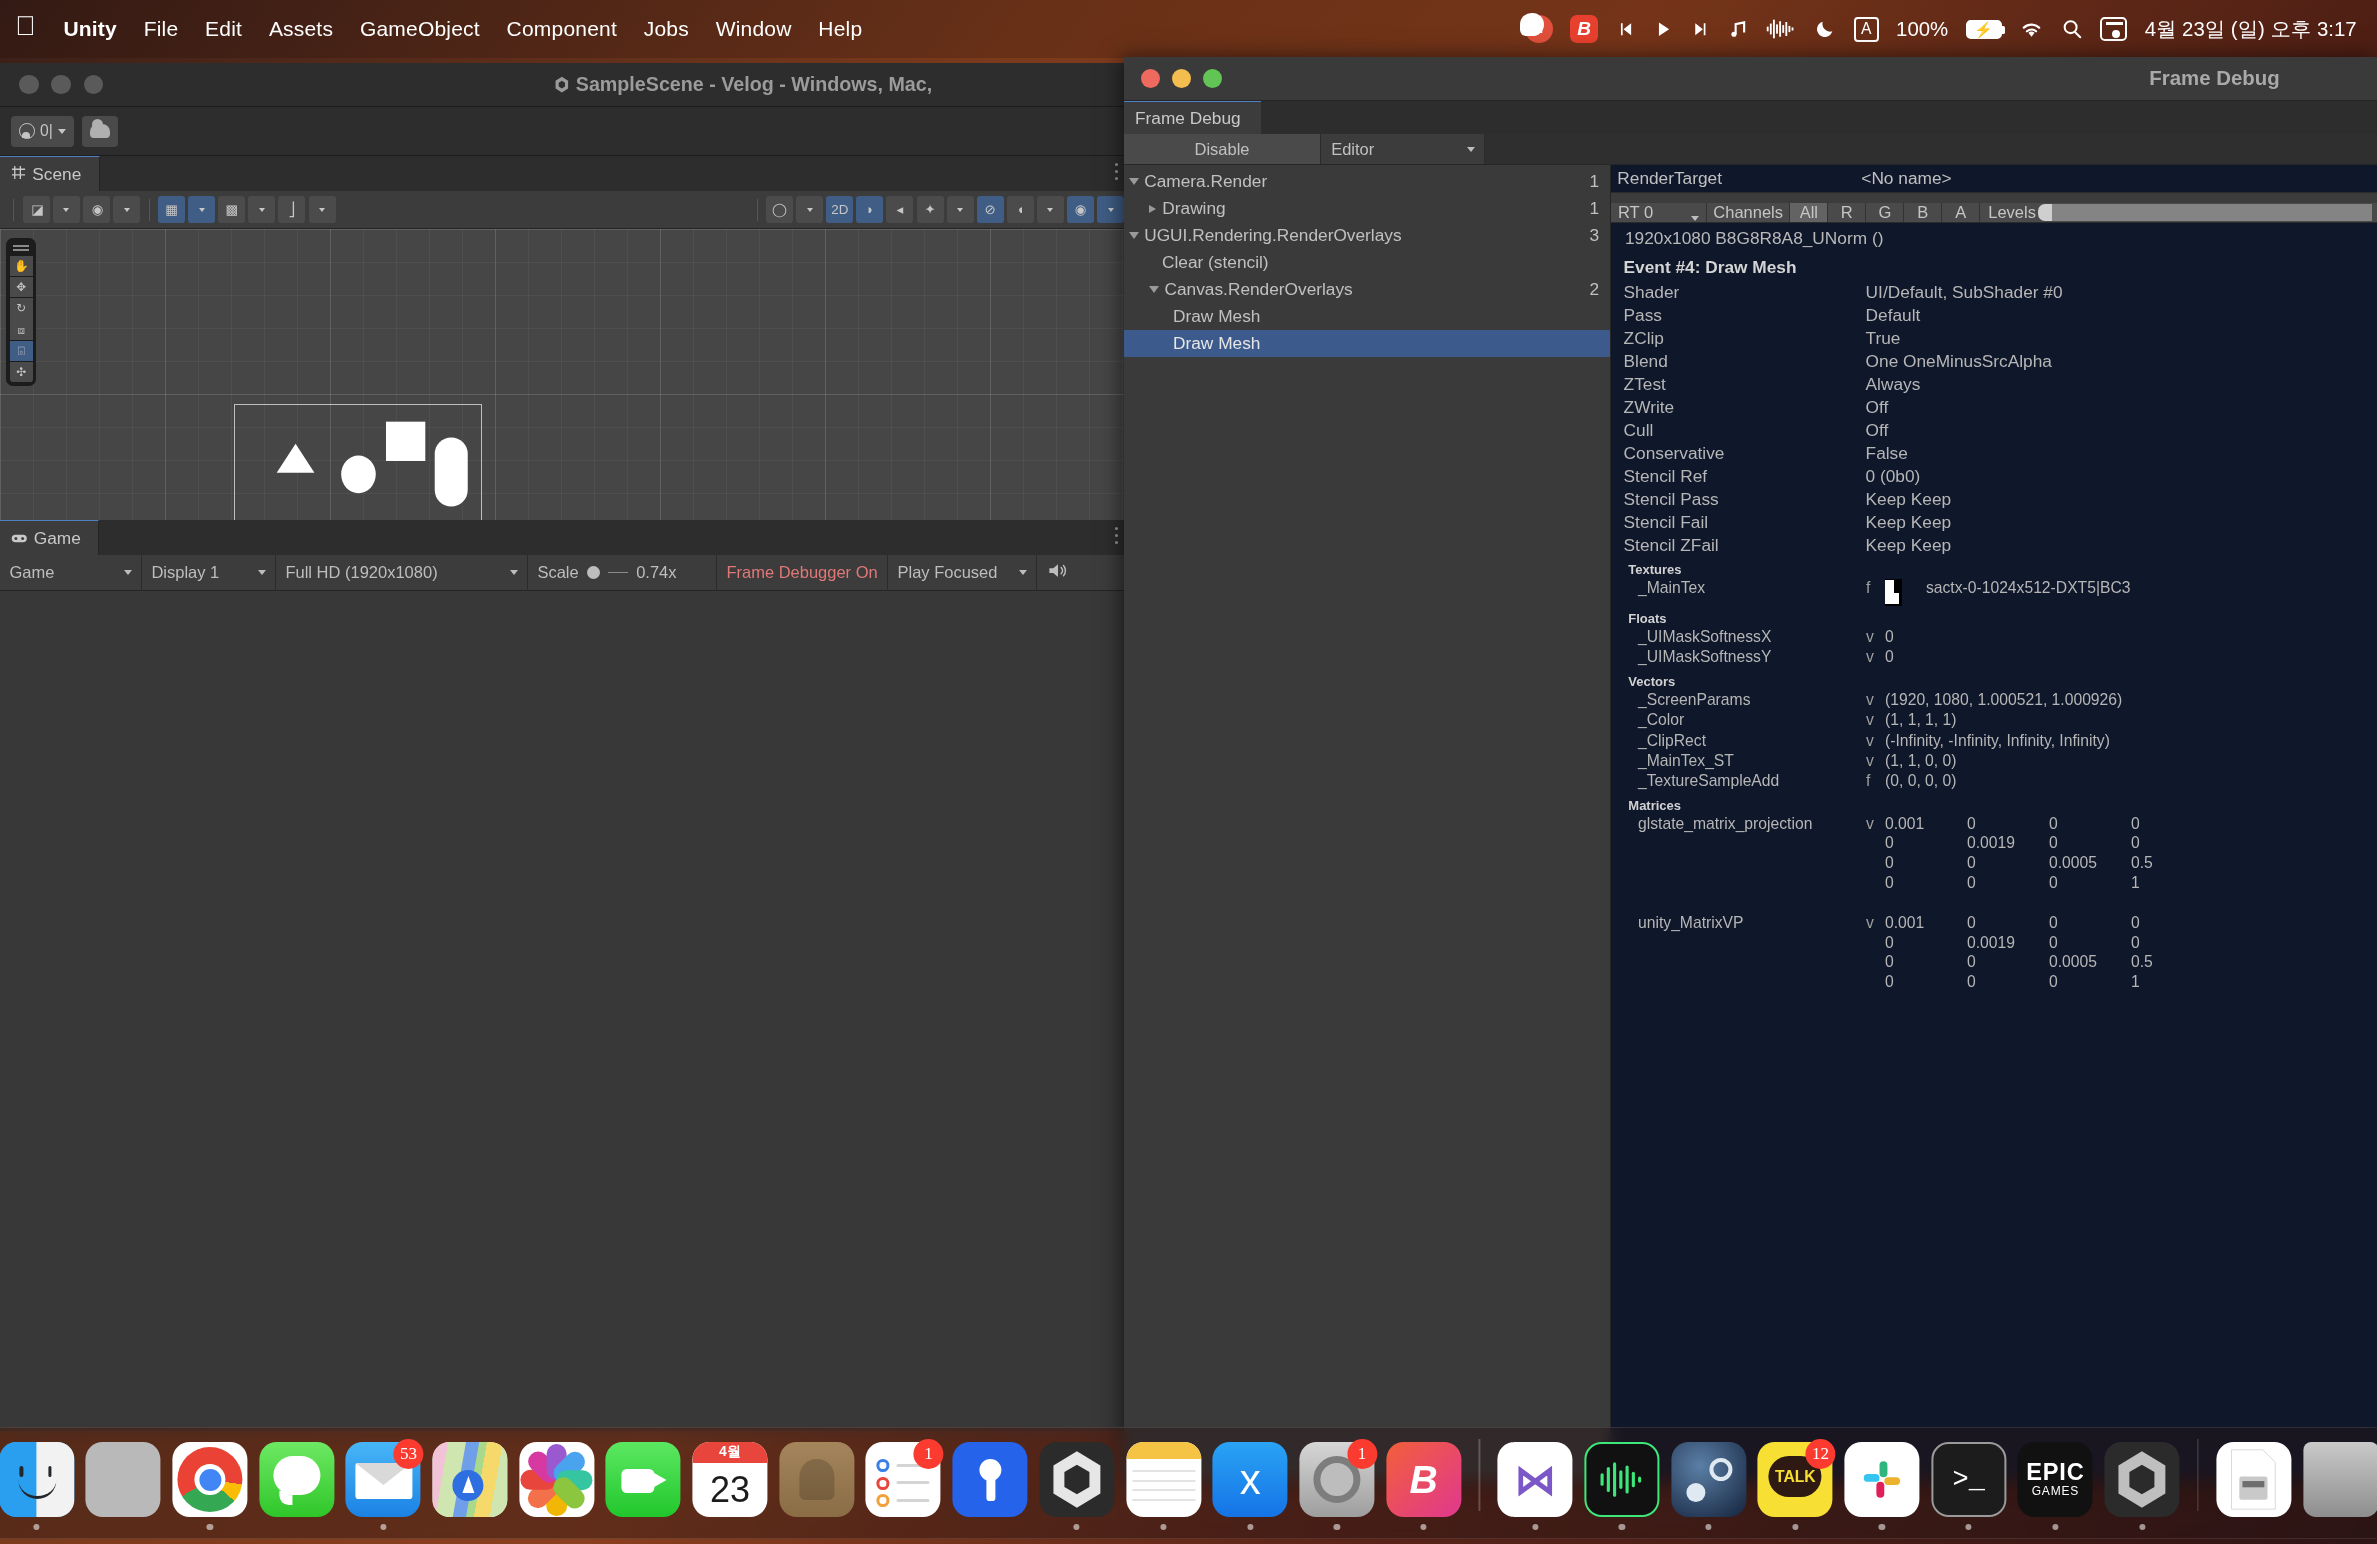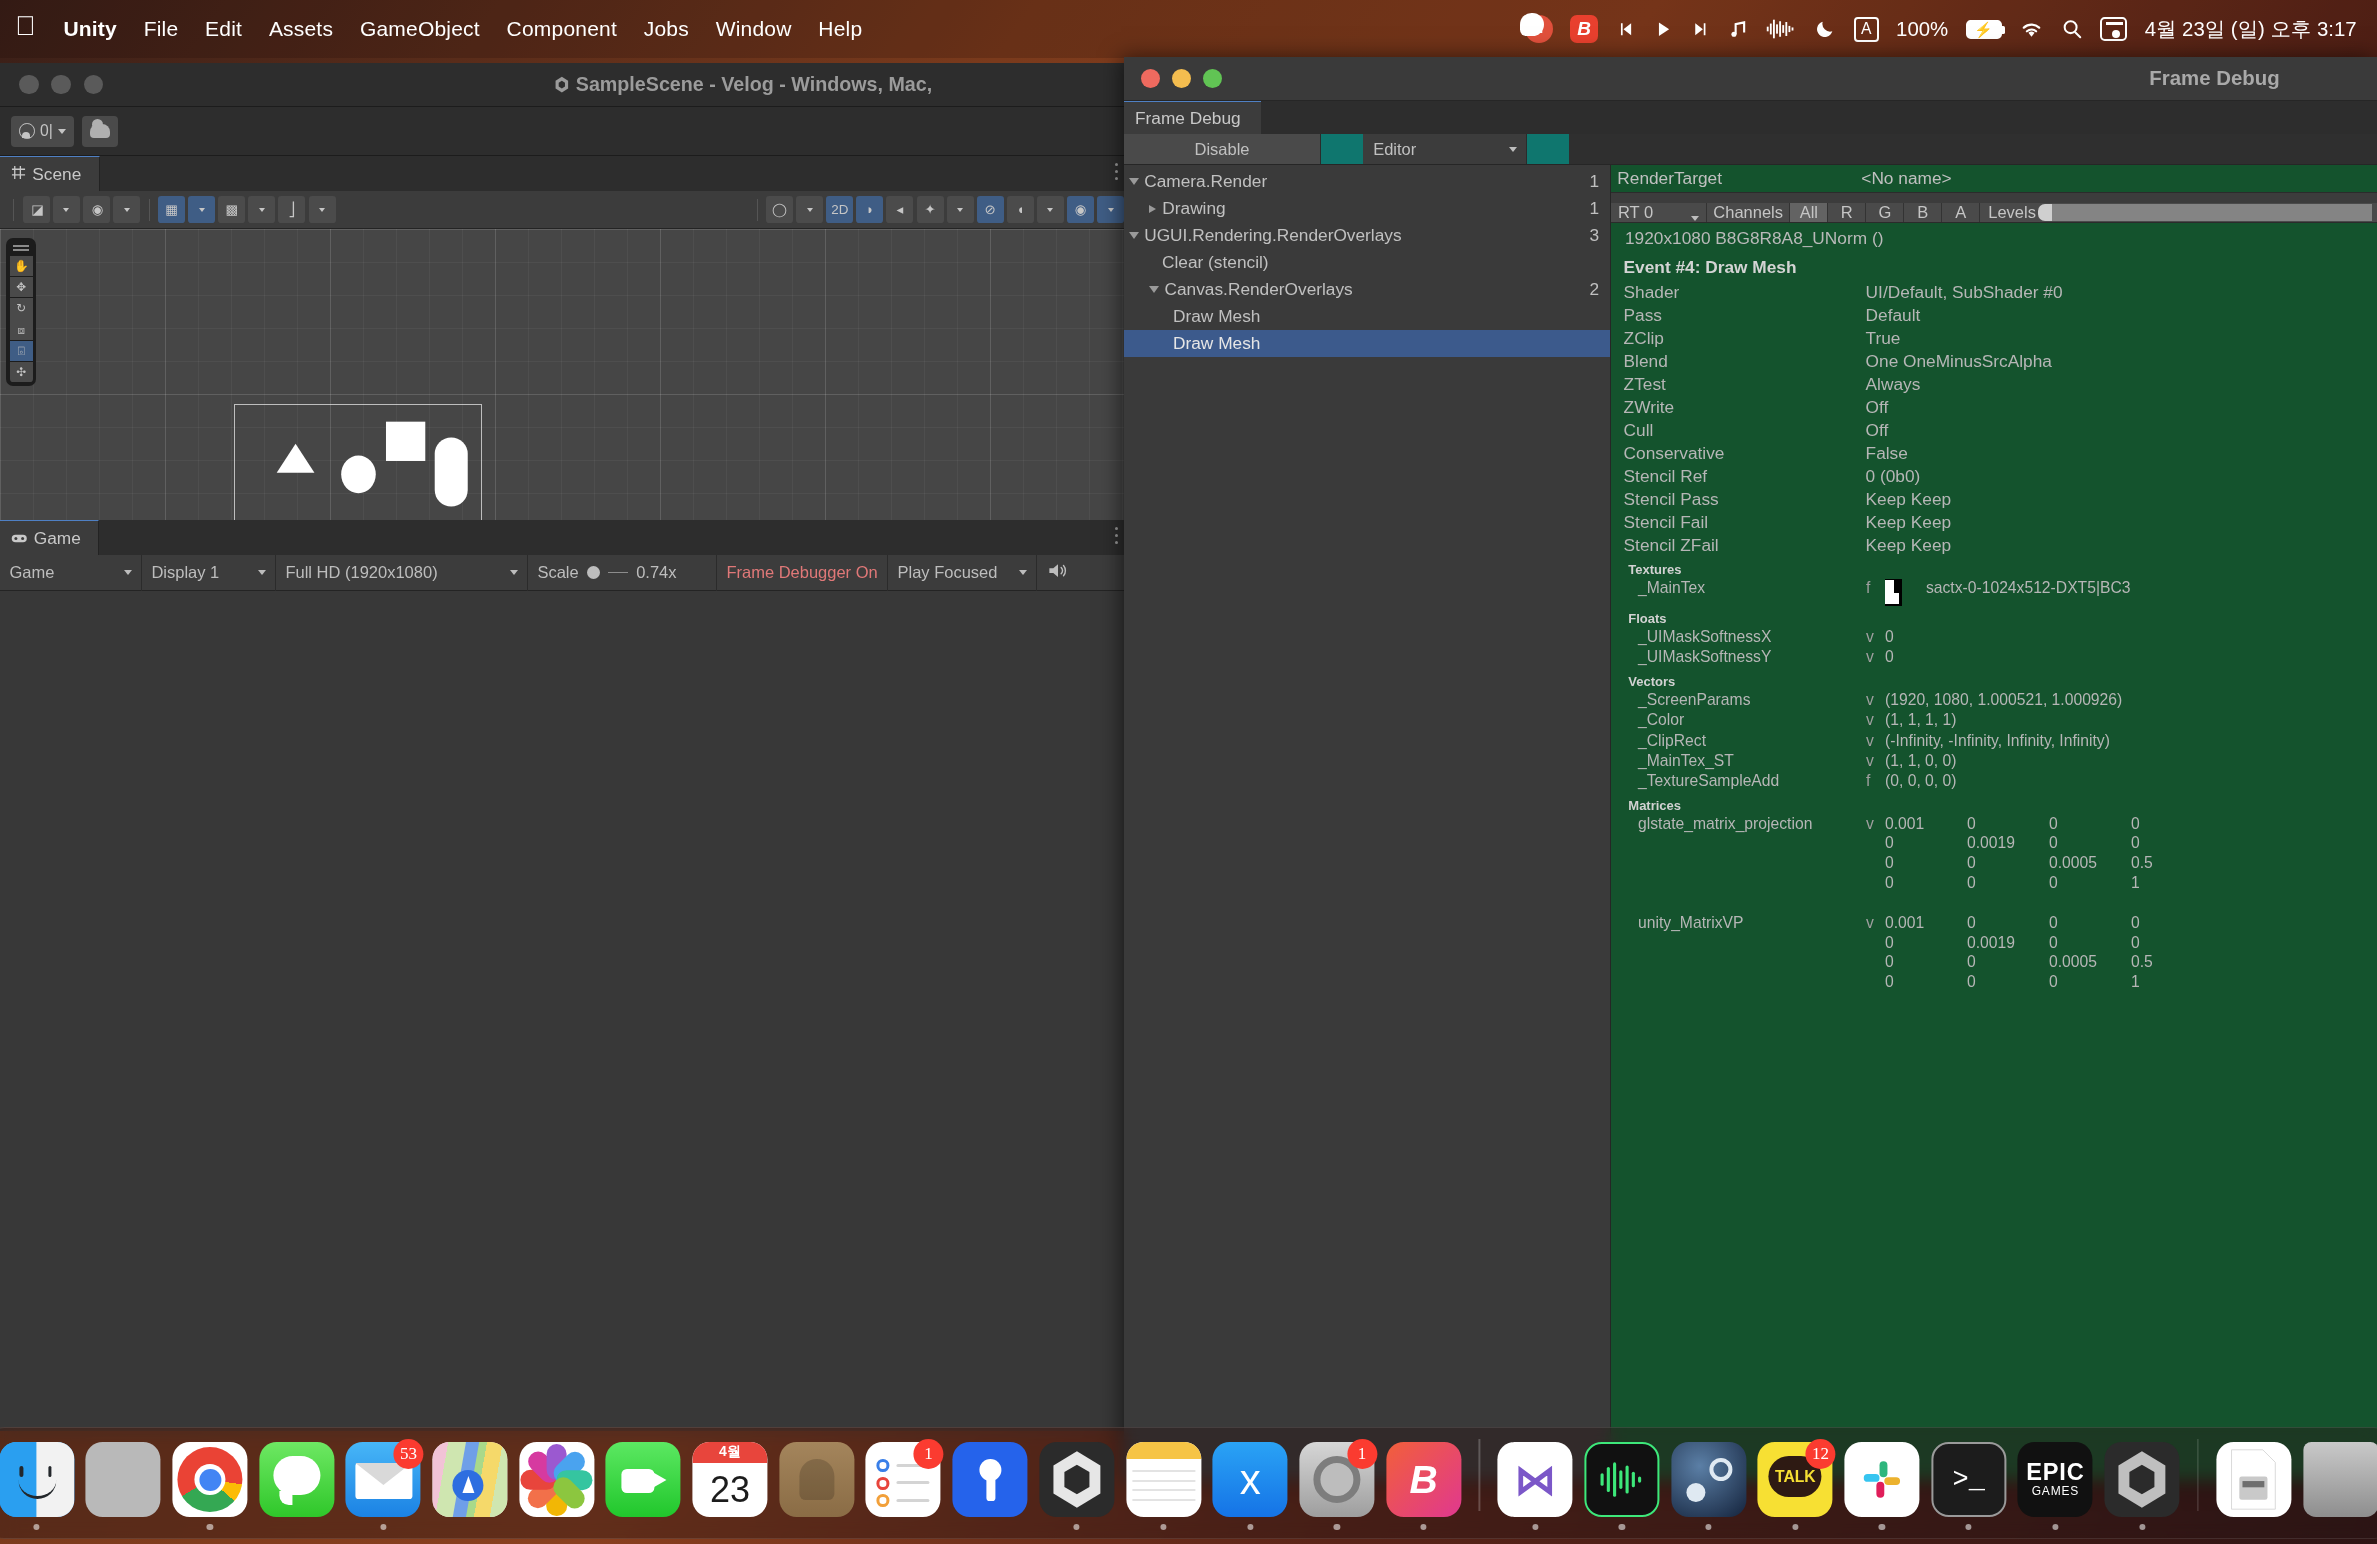--- a/index.html
+++ b/index.html
@@ -187,43 +187,43 @@
   .fdtl.g { background:#61c454; }
   .fd-title-text {
     position:absolute; left:0; right:0; text-align:center; color:#a9a9a9;
     font-size:20.4px; font-weight:bold; padding-left: 928px; white-space: nowrap;
   }
   .fd-tabbar { height: 33px; background:#2d2d2d; display:flex; align-items:flex-end; }
   .fd-tab {
     background:#3c3c3c; color:#c9c9c9; font-size:17.3px; padding: 5.5px 20.4px 5.5px 11px;
     border-top: 1.6px solid #4f80c4;
   }
-  .fd-toolbar { height: 31px; background:#0f766e; display:flex; align-items:stretch;
-    border-bottom: 0.8px solid #262626; gap: 42px; }
+  .fd-toolbar { height: 31px; background:#1d4ed8; display:flex; align-items:stretch;
+    border-bottom: 0.8px solid #262626; }
   .fd-disable { width: 197px; background:#4a4a4a; color:#c0c0c0; font-size:16.5px;
     display:flex; align-items:center; justify-content:center; border-right:0.8px solid #2b2b2b;}
   .fd-editor { width: 164px; background:#3c3c3c; color:#c0c0c0; font-size:16.5px;
     display:flex; align-items:center; padding-left:10.2px; position:relative;
     border-right:0.8px solid #2b2b2b;}
   .fd-editor .gt-caret{position:absolute;right:8.6px;top:13.4px;}
   .fd-scrubber { flex:1; background:#2f2f2f; }
 
   .fd-body { display:flex; height: 1315px; }
   .fd-tree { width: 487px; background:#3a3a3a; border-right: 0.8px solid #262626; padding-top: 3.1px; }
   .tr-row { height: 27px; display:flex; align-items:center; color:#c0c0c0; font-size:17.3px;
     padding-right: 11px; }
   .tr-row.sel { background:#3c5a8c; color:#e6e6e6; }
   .tr-label { flex:1; display:flex; align-items:center; }
   .tri { width:0;height:0;border-left:7px solid #9a9a9a;border-top:4.7px solid transparent;
     border-bottom:4.7px solid transparent; margin-right:6.3px; }
   .tri.down { border-left:5.5px solid transparent;border-right:5.5px solid transparent;
     border-top:7px solid #9a9a9a; border-bottom:0; margin-right:5.5px;}
   .tr-count { color:#c0c0c0; font-size:17.3px; }
 
-  .fd-detail { flex:1; background:#14532d; overflow:hidden; position:relative; }
+  .fd-detail { flex:1; background:#0f172a; overflow:hidden; position:relative; }
   .rt-head { display:flex; align-items:center; height:27px; color:#c0c0c0; font-size:17.3px;
      padding-left: 6.3px; }
   .rt-head .lab { width: 244px; }
   .rt-bar { height: 31px; background:#3c3c3c; display:flex; align-items:flex-end;
     border-top:0.8px solid #2b2b2b; border-bottom:0.8px solid #2b2b2b;}
   .rt-sel { width: 96px; background:#4a4a4a; color:#c5c5c5; font-size:16.5px;
     display:flex;align-items:center;padding-left:7px;position:relative;border-right:0.8px solid #333;}
   .rt-sel .gt-caret{position:absolute;right:7px;top:13.4px;}
   .rt-lbl { background:#4a4a4a; color:#c5c5c5; font-size:16.5px; padding: 0 6.3px;
     display:flex;align-items:center;border-right:0.8px solid #333;}

